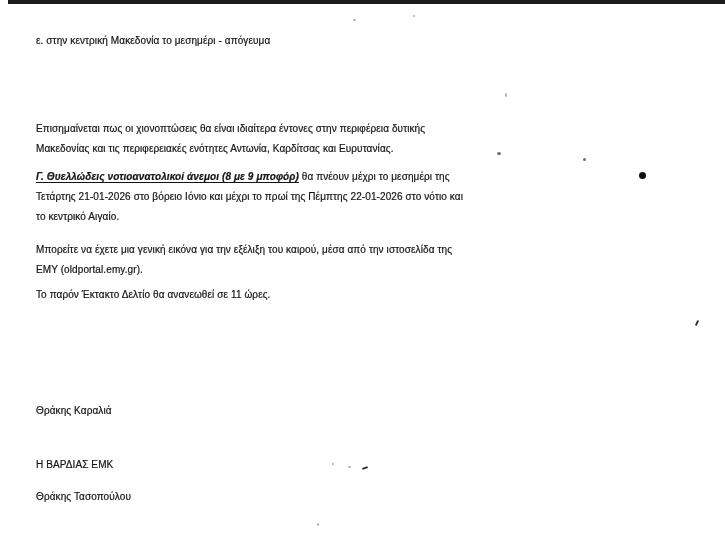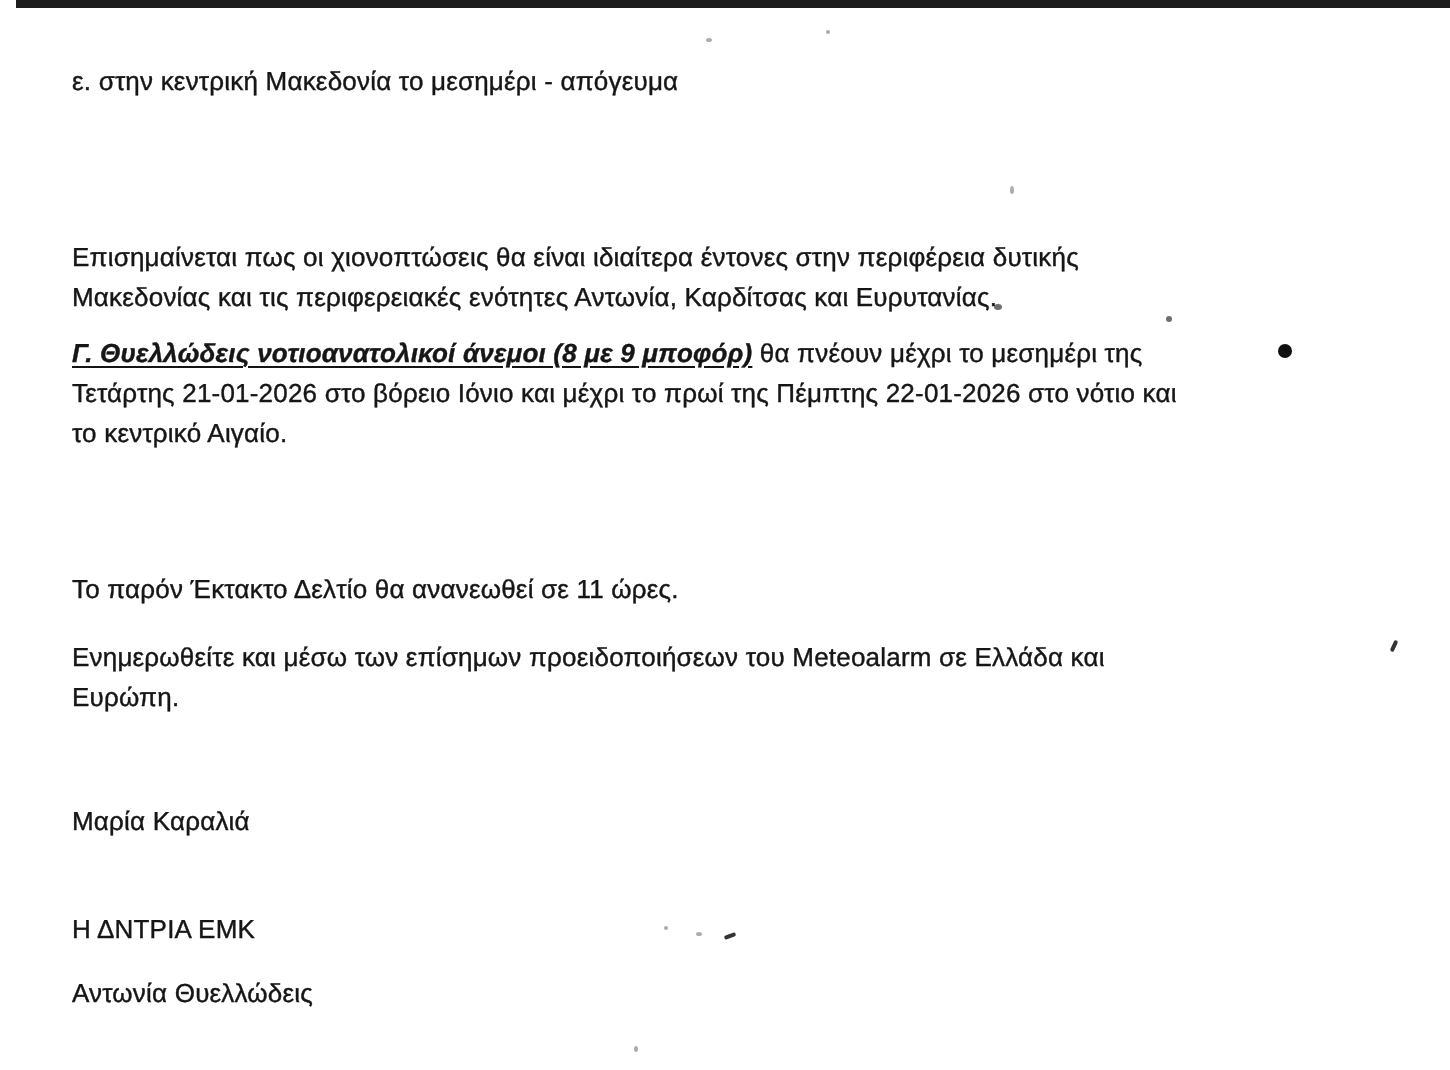--- a/index.html
+++ b/index.html
@@ -26,21 +26,21 @@
     top: 0;
     left: 8px;
     right: 0;
     height: 4px;
     background: #1d1d1d;
   }
   .para {
     position: absolute;
     left: 36px;
     width: 664px;
-    font-size: 13px;
+    font-size: 10px;
     line-height: 20px;
     white-space: pre-line;
     letter-spacing: 0.1px;
     margin: 0;
     -webkit-text-stroke: 0.2px #141414;
   }
   .lead {
     font-weight: bold;
     text-decoration: underline;
     text-underline-offset: 2px;
@@ -78,32 +78,32 @@
   <p class="para" style="top:31px">ε. στην κεντρική Μακεδονία το μεσημέρι - απόγευμα</p>
 
 
   <p class="para" style="top:119px">Επισημαίνεται πως οι χιονοπτώσεις θα είναι ιδιαίτερα έντονες στην περιφέρεια δυτικής
 Μακεδονίας και τις περιφερειακές ενότητες Αντωνία, Καρδίτσας και Ευρυτανίας.</p>
 
   <p class="para" style="top:167px"><span class="lead">Γ. Θυελλώδεις νοτιοανατολικοί άνεμοι (8 με 9 μποφόρ)</span><span> θα πνέουν μέχρι το μεσημέρι της
 Τετάρτης 21-01-2026 στο βόρειο Ιόνιο και μέχρι το πρωί της Πέμπτης 22-01-2026 στο νότιο και
 το κεντρικό Αιγαίο.</span></p>
 
+  <p class="para" style="top:240px">Μπορείτε να έχετε μια γενική εικόνα για την εξέλιξη του καιρού, μέσα από την ιστοσελίδα της
+ΕΜΥ (oldportal.emy.gr).</p>
 
   <p class="para" style="top:285px">Το παρόν Έκτακτο Δελτίο θα ανανεωθεί σε 11 ώρες.</p>
 
-  <p class="para" style="top:319px">Ενημερωθείτε και μέσω των επίσημων προειδοποιήσεων του Meteoalarm σε Ελλάδα και
-Ευρώπη.</p>
 
 
-  <p class="para" style="top:401px">Μαρία Καραλιά</p>
+  <p class="para" style="top:401px">Θράκης Καραλιά</p>
 
-  <p class="para" style="top:455px">Η ΔΝΤΡΙΑ ΕΜΚ</p>
+  <p class="para" style="top:455px">Η ΒΑΡΔΙΑΣ ΕΜΚ</p>
 
-  <p class="para" style="top:487px">Αντωνία Θυελλώδεις</p>
+  <p class="para" style="top:487px">Θράκης Τασοπούλου</p>
 
   <span class="blot" style="left:639px;top:172px;width:7px;height:7px"></span>
   <span class="tick" style="left:696px;top:320px"></span>
   <span class="speck" style="left:497px;top:152px;width:4px;height:3px"></span>
   <span class="speck" style="left:583px;top:158px;width:3px;height:3px"></span>
   <span class="speck faint" style="left:332px;top:463px;width:2px;height:2px"></span>
   <span class="speck faint" style="left:348px;top:466px;width:3px;height:2px"></span>
   <span class="tick" style="left:364px;top:465px;transform:rotate(70deg)"></span>
   <span class="speck faint" style="left:317px;top:523px;width:2px;height:3px"></span>
   <span class="speck faint" style="left:353px;top:19px;width:3px;height:2px"></span>

